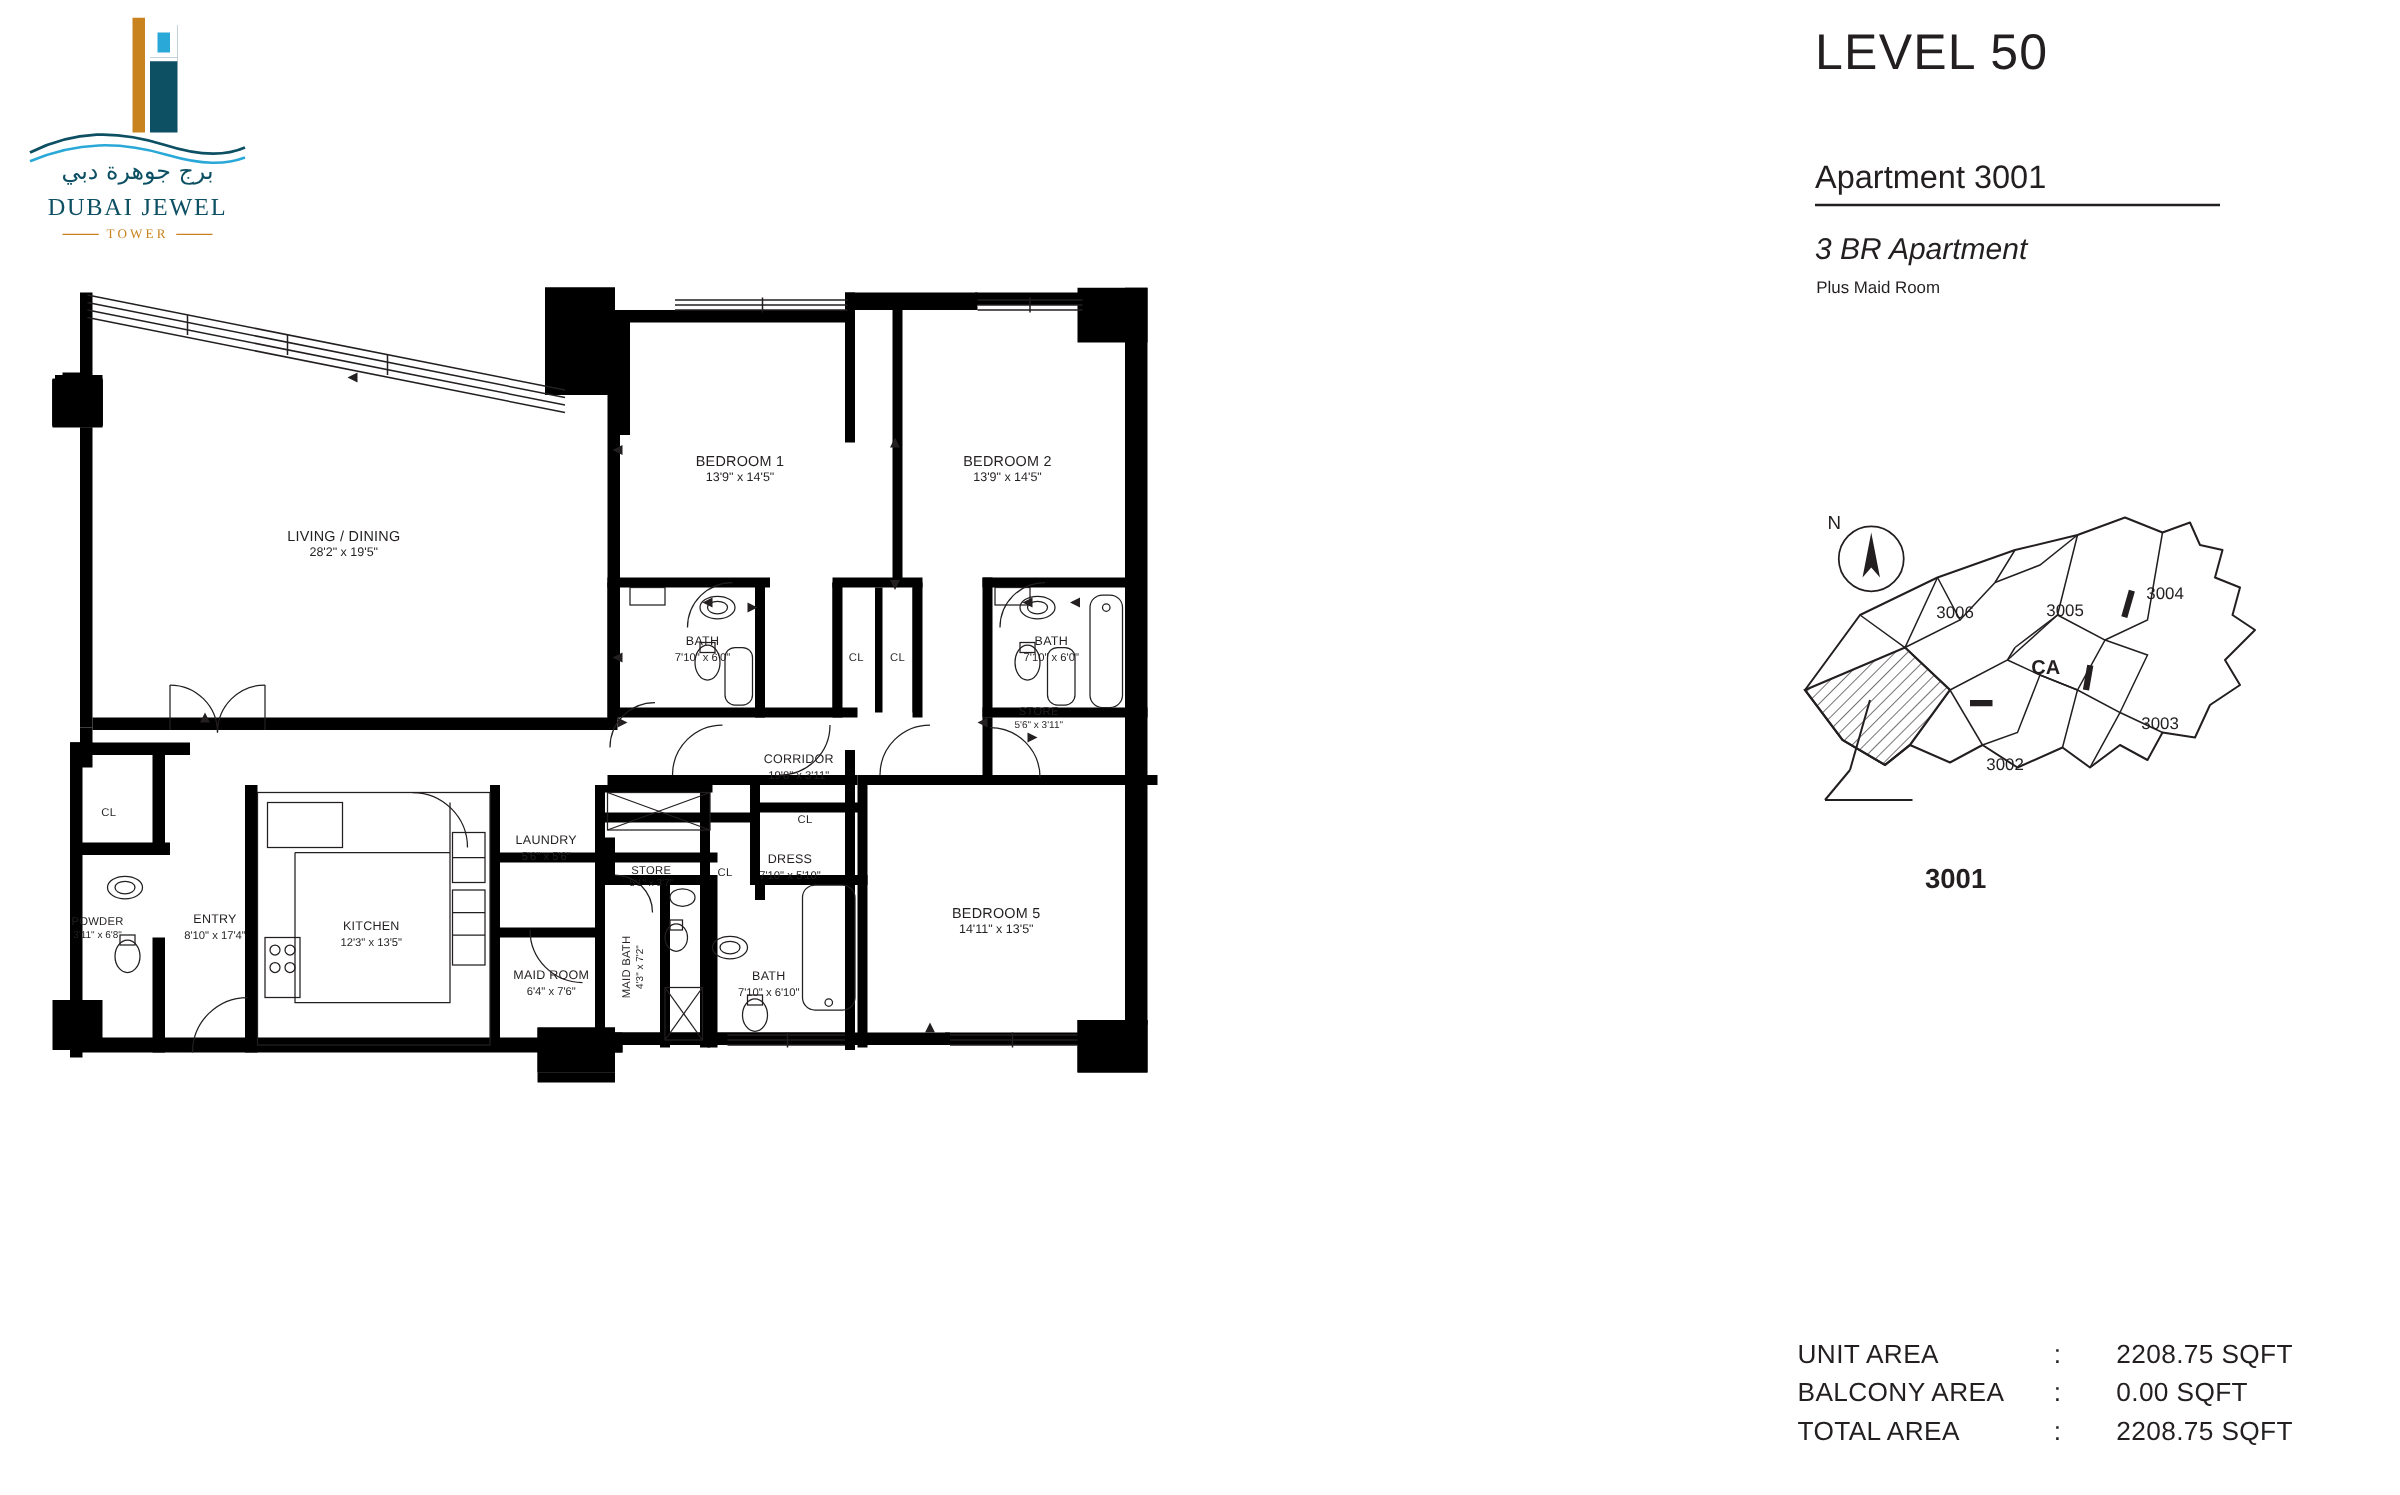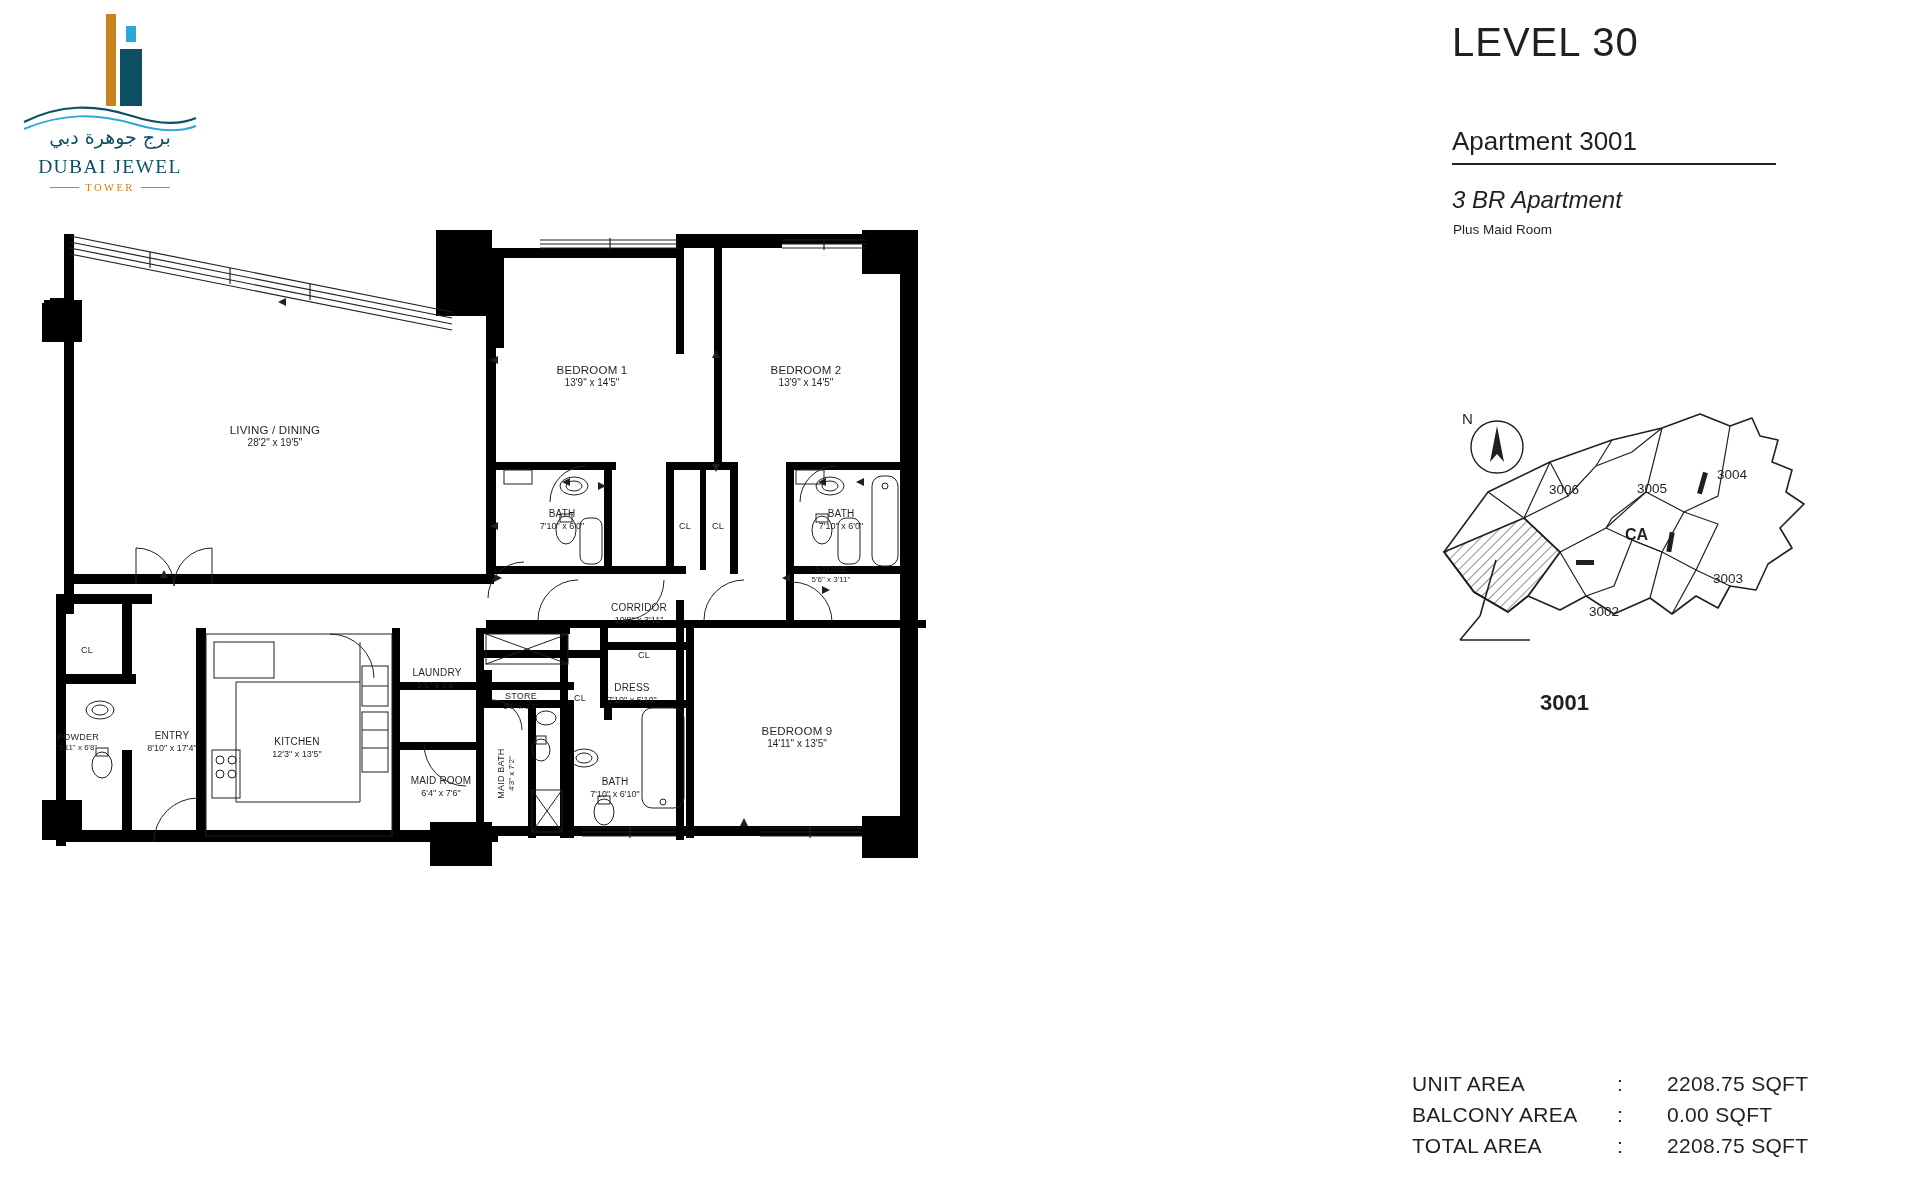--- a/index.html
+++ b/index.html
@@ -169,21 +169,21 @@
     width: 470px;
     font-size: 21px;
     color: #231f20;
   }
   #areas .row {
     display: flex;
     align-items: baseline;
     height: 31px;
     letter-spacing: 0.3px;
   }
-  #areas .lbl { width: 205px; }
+  #areas .lbl { width: 205px; margin-left: 26px; }
   #areas .colon { width: 50px; }
   #areas .val { }
 
   
   #plan {
     position: absolute;
     left: 0px;
     top: 230px;
     width: 1200px;
     height: 900px;
@@ -223,21 +223,21 @@
   </svg>
   <div id="logo-arabic">برج جوهرة دبي</div>
   <div id="logo-name">DUBAI JEWEL</div>
   <div id="logo-sub-wrap">
     <span class="rule"></span>
     <span id="logo-sub">TOWER</span>
     <span class="rule"></span>
   </div>
 </div>
 
-<div id="level-title">LEVEL 30</div>
+<div id="level-title">LEVEL 50</div>
 <div id="apt-title">Apartment 3001</div>
 <div id="apt-rule"></div>
 <div id="apt-type">3 BR Apartment</div>
 <div id="apt-subtype">Plus Maid Room</div>
 
 <div id="north-label">N</div>
 <svg id="keyplan" viewBox="0 0 500 330">
 
   <g>
     <circle cx="97" cy="47" r="26" fill="none" stroke="#231f20" stroke-width="1.4"></circle>
@@ -623,21 +623,21 @@
   </div>
   <div class="rm small" style="left:172px;top:500px;transform:translate(-50%,0);">
     <div class="n">ENTRY</div>
     <div class="d">8'10" x 17'4"</div>
   </div>
   <div class="rm small" style="left:297px;top:506px;transform:translate(-50%,0);">
     <div class="n">KITCHEN</div>
     <div class="d">12'3" x 13'5"</div>
   </div>
   <div class="rm" style="left:797px;top:494px;transform:translate(-50%,0);">
-    <div class="n">BEDROOM 9</div>
+    <div class="n">BEDROOM 5</div>
     <div class="d">14'11" x 13'5"</div>
   </div>
   <div class="rm small" style="left:441px;top:545px;transform:translate(-50%,0);">
     <div class="n">MAID ROOM</div>
     <div class="d">6'4" x 7'6"</div>
   </div>
   <div class="rm tiny vert" style="left:507px;top:533px;transform:translate(-50%,0) rotate(-90deg);">
     <div class="n">MAID BATH</div>
     <div class="d">4'3" x 7'2"</div>
   </div>

